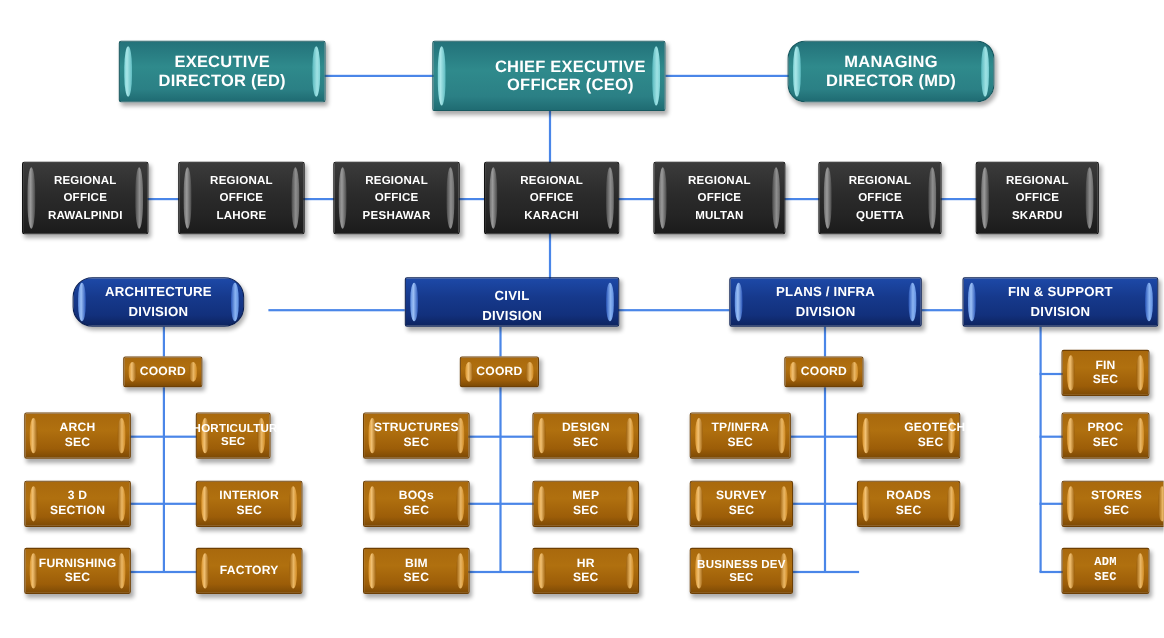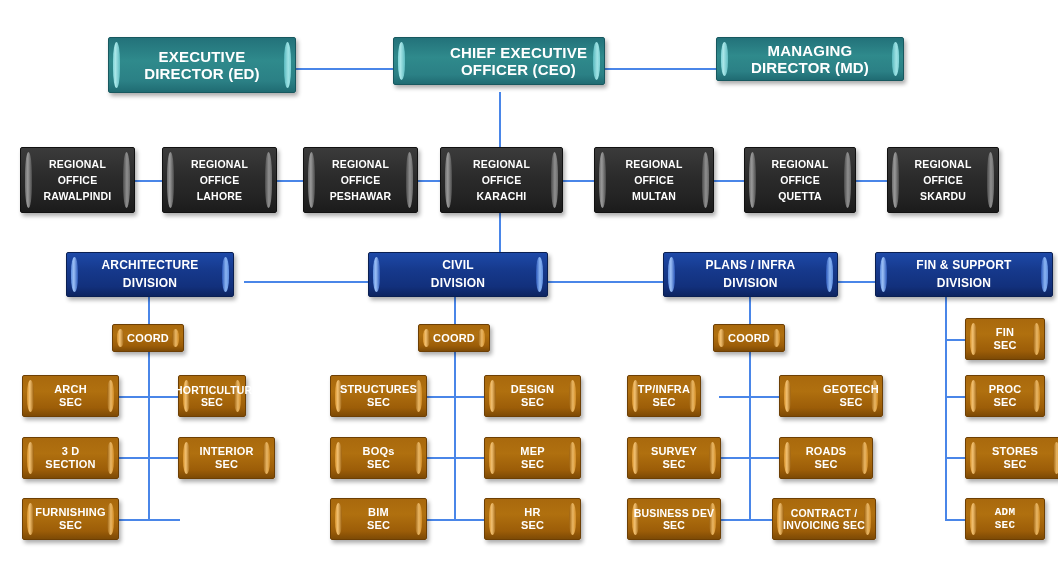--- a/index.html
+++ b/index.html
@@ -178,25 +178,25 @@
   <div class="conn v" style="left:945px; top:297px; height:223px;"></div>
   <div class="conn h" style="left:945px; top:339px; width:22px;"></div>
   <div class="conn h" style="left:945px; top:396px; width:22px;"></div>
   <div class="conn h" style="left:945px; top:457px; width:22px;"></div>
   <div class="conn h" style="left:945px; top:519px; width:22px;"></div>
 
   <div class="node n-teal" style="left:108px; top:37px; width:188px; height:56px;">
     <span class="lbl">EXECUTIVE
 DIRECTOR (ED)</span>
   </div>
-  <div class="node n-teal" style="left:393px; top:37px; width:212px; height:48px;padding-left:39px;">
+  <div class="node n-teal" style="left:393px; top:37px; width:212px; height:64px;padding-left:39px;">
     <span class="lbl">CHIEF EXECUTIVE
 OFFICER (CEO)</span>
   </div>
-  <div class="node n-teal" style="left:716px; top:37px; width:188px; height:44px;">
+  <div class="node n-teal" style="left:716px; top:37px; width:188px; height:56px;border-radius:16px;">
     <span class="lbl">MANAGING
 DIRECTOR (MD)</span>
   </div>
 
   <div class="node n-dark" style="left:20px; top:147px; width:115px; height:66px;">
     <span class="lbl">REGIONAL
 OFFICE
 RAWALPINDI</span>
   </div>
   <div class="node n-dark" style="left:162px; top:147px; width:115px; height:66px;">
@@ -223,25 +223,25 @@
     <span class="lbl">REGIONAL
 OFFICE
 QUETTA</span>
   </div>
   <div class="node n-dark" style="left:887px; top:147px; width:112px; height:66px;">
     <span class="lbl">REGIONAL
 OFFICE
 SKARDU</span>
   </div>
 
-  <div class="node n-blue" style="left:66px; top:252px; width:168px; height:45px;">
+  <div class="node n-blue" style="left:66px; top:252px; width:156px; height:45px;border-radius:18px;">
     <span class="lbl">ARCHITECTURE
 DIVISION</span>
   </div>
-  <div class="node n-blue" style="left:368px; top:252px; width:180px; height:45px;">
+  <div class="node n-blue" style="left:368px; top:252px; width:195px; height:45px;align-items:flex-end;">
     <span class="lbl">CIVIL
 DIVISION</span>
   </div>
   <div class="node n-blue" style="left:663px; top:252px; width:175px; height:45px;">
     <span class="lbl">PLANS /  INFRA
 DIVISION</span>
   </div>
   <div class="node n-blue" style="left:875px; top:252px; width:178px; height:45px;">
     <span class="lbl">FIN &amp; SUPPORT
 DIVISION</span>
@@ -270,20 +270,23 @@
 SECTION</span>
   </div>
   <div class="node n-orange" style="left:178px; top:437px; width:97px; height:42px;">
     <span class="lbl">INTERIOR
 SEC</span>
   </div>
   <div class="node n-orange" style="left:22px; top:498px; width:97px; height:42px;">
     <span class="lbl">FURNISHING
 SEC</span>
   </div>
+  <div class="node n-orange" style="left:178px; top:498px; width:97px; height:42px;">
+    <span class="lbl">FACTORY</span>
+  </div>
 
   <div class="node n-orange" style="left:330px; top:375px; width:97px; height:42px;">
     <span class="lbl">STRUCTURES
 SEC</span>
   </div>
   <div class="node n-orange" style="left:484px; top:375px; width:97px; height:42px;">
     <span class="lbl">DESIGN
 SEC</span>
   </div>
   <div class="node n-orange" style="left:330px; top:437px; width:97px; height:42px;">
@@ -296,44 +299,40 @@
   </div>
   <div class="node n-orange" style="left:330px; top:498px; width:97px; height:42px;">
     <span class="lbl">BIM
 SEC</span>
   </div>
   <div class="node n-orange" style="left:484px; top:498px; width:97px; height:42px;justify-content:flex-end;">
     <span class="lbl">HR
 SEC</span>
   </div>
 
-  <div class="node n-orange" style="left:627px; top:375px; width:74px; height:42px;">
+  <div class="node n-orange" style="left:627px; top:375px; width:92px; height:42px;">
     <span class="lbl">TP/INFRA
 SEC</span>
   </div>
-  <div class="node n-orange" style="left:779px; top:375px; width:104px; height:42px;padding-left:40px;">
+  <div class="node n-orange" style="left:779px; top:375px; width:94px; height:42px;padding-left:40px;">
     <span class="lbl">GEOTECH
 SEC</span>
   </div>
   <div class="node n-orange" style="left:627px; top:437px; width:94px; height:42px;">
     <span class="lbl">SURVEY
 SEC</span>
   </div>
   <div class="node n-orange" style="left:779px; top:437px; width:94px; height:42px;">
     <span class="lbl">ROADS
 SEC</span>
   </div>
   <div class="node n-orange tight" style="left:627px; top:498px; width:94px; height:42px;">
     <span class="lbl">BUSINESS DEV
 SEC</span>
   </div>
-  <div class="node n-orange tight" style="left:772px; top:498px; width:104px; height:42px;">
-    <span class="lbl">CONTRACT /
-INVOICING SEC</span>
-  </div>
 
   <div class="node n-orange" style="left:965px; top:318px; width:80px; height:42px;">
     <span class="lbl">FIN
 SEC</span>
   </div>
   <div class="node n-orange" style="left:965px; top:375px; width:80px; height:42px;">
     <span class="lbl">PROC
 SEC</span>
   </div>
   <div class="node n-orange" style="left:965px; top:437px; width:100px; height:42px;">

